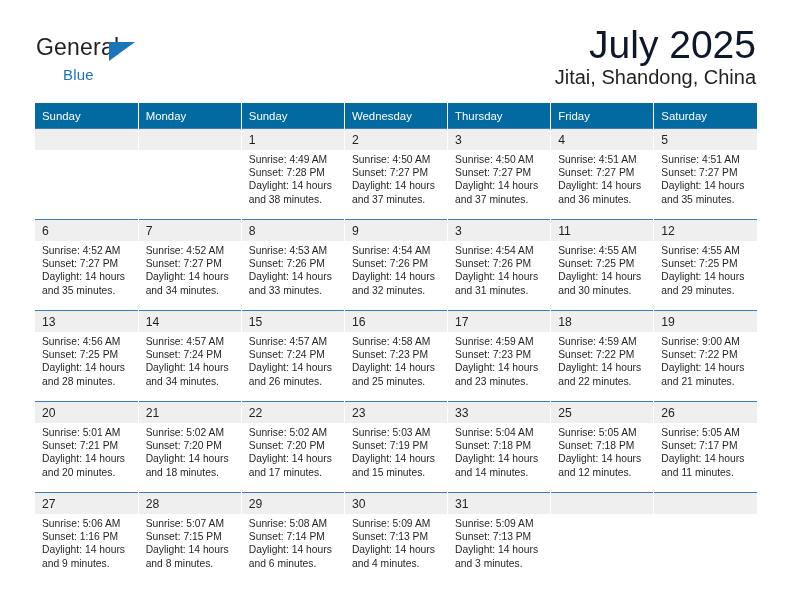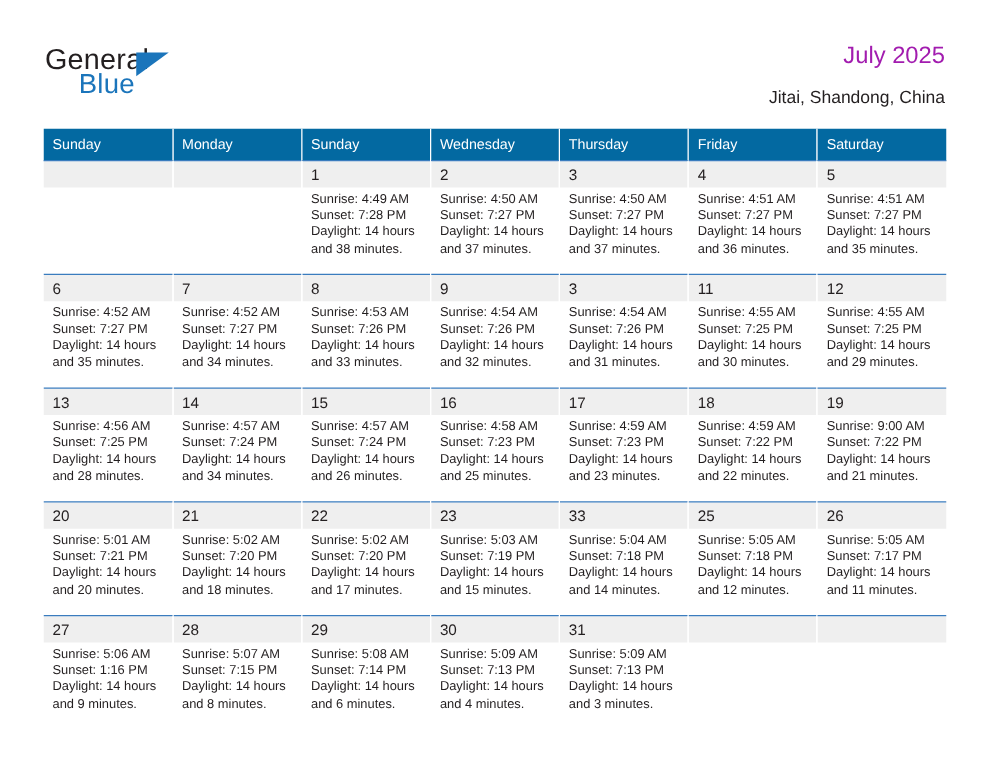--- a/index.html
+++ b/index.html
@@ -41,22 +41,22 @@
     left: 0;
     top: 0;
     font-size: 23px;
     letter-spacing: 0.2px;
     color: #231f20;
     font-family: "Liberation Sans", sans-serif;
   }
   .logo-blue {
     position: absolute;
     left: 27px;
-    top: 20px;
-    font-size: 22px;
+    top: 32px;
+    font-size: 15px;
     letter-spacing: 0.2px;
     color: #1b75bb;
     font-family: "Liberation Sans", sans-serif;
     text-align: right;
   }
   .logo-tri {
     position: absolute;
     left: 73px;
     top: 8px;
     width: 0;
@@ -65,27 +65,27 @@
     border-bottom: 19px solid transparent;
   }
 
   .title-block {
     position: absolute;
     right: 36px;
     top: 28px;
     text-align: right;
   }
   .cal-title {
-    font-size: 19px;
-    color: #a21caf;
+    font-size: 39px;
+    color: #0f172a;
     line-height: 34px;
     white-space: nowrap;
   }
   .cal-subtitle {
-    font-size: 14px;
+    font-size: 20px;
     color: #231f20;
     line-height: 20px;
     margin-top: 5px;
     white-space: nowrap;
   }
 
   
   .cal {
     position: absolute;
     left: 35px;

